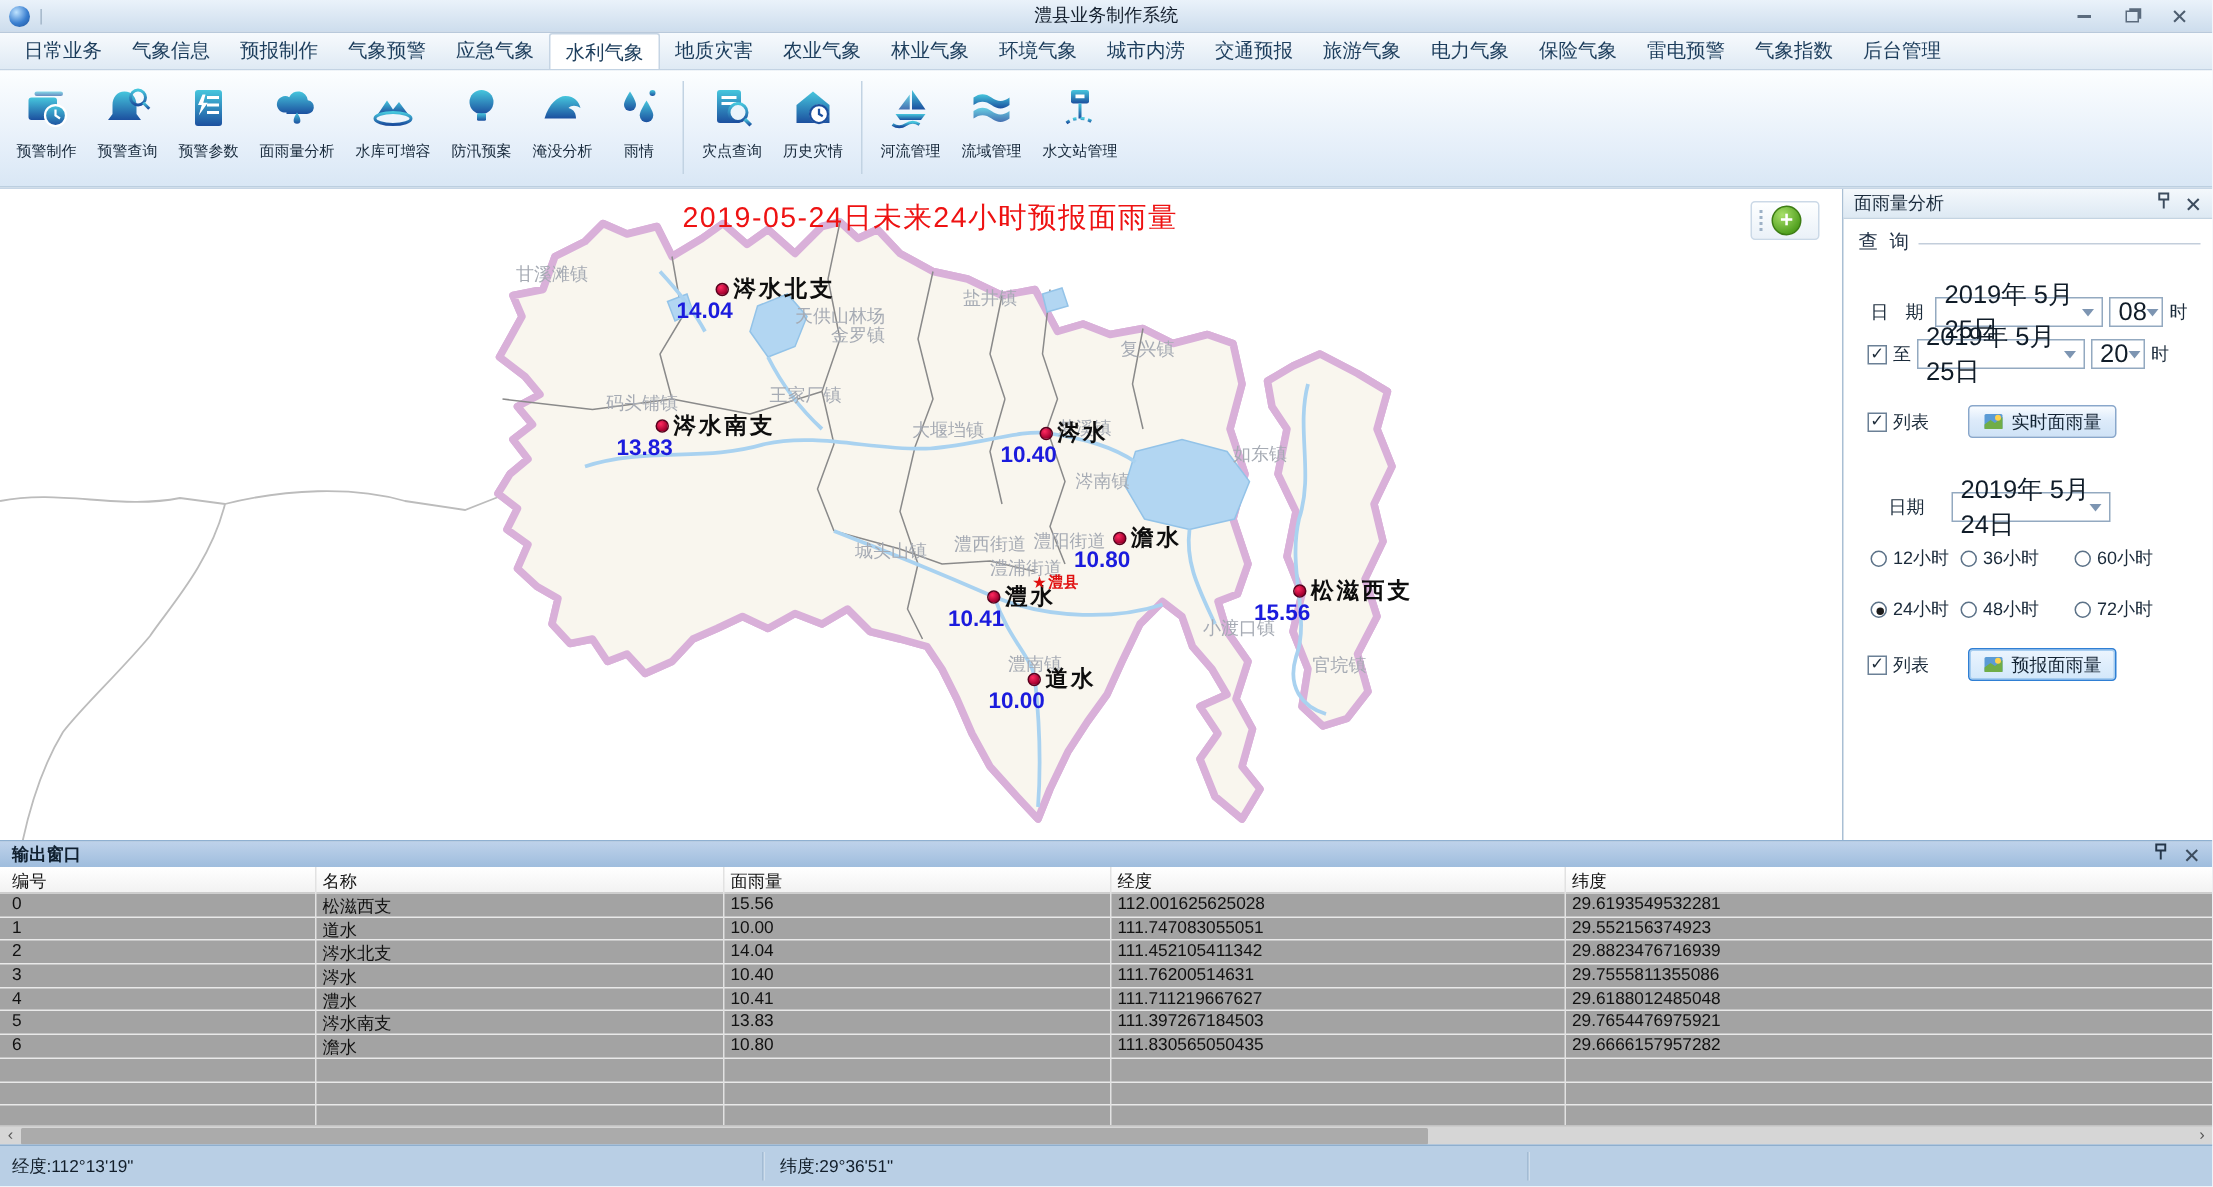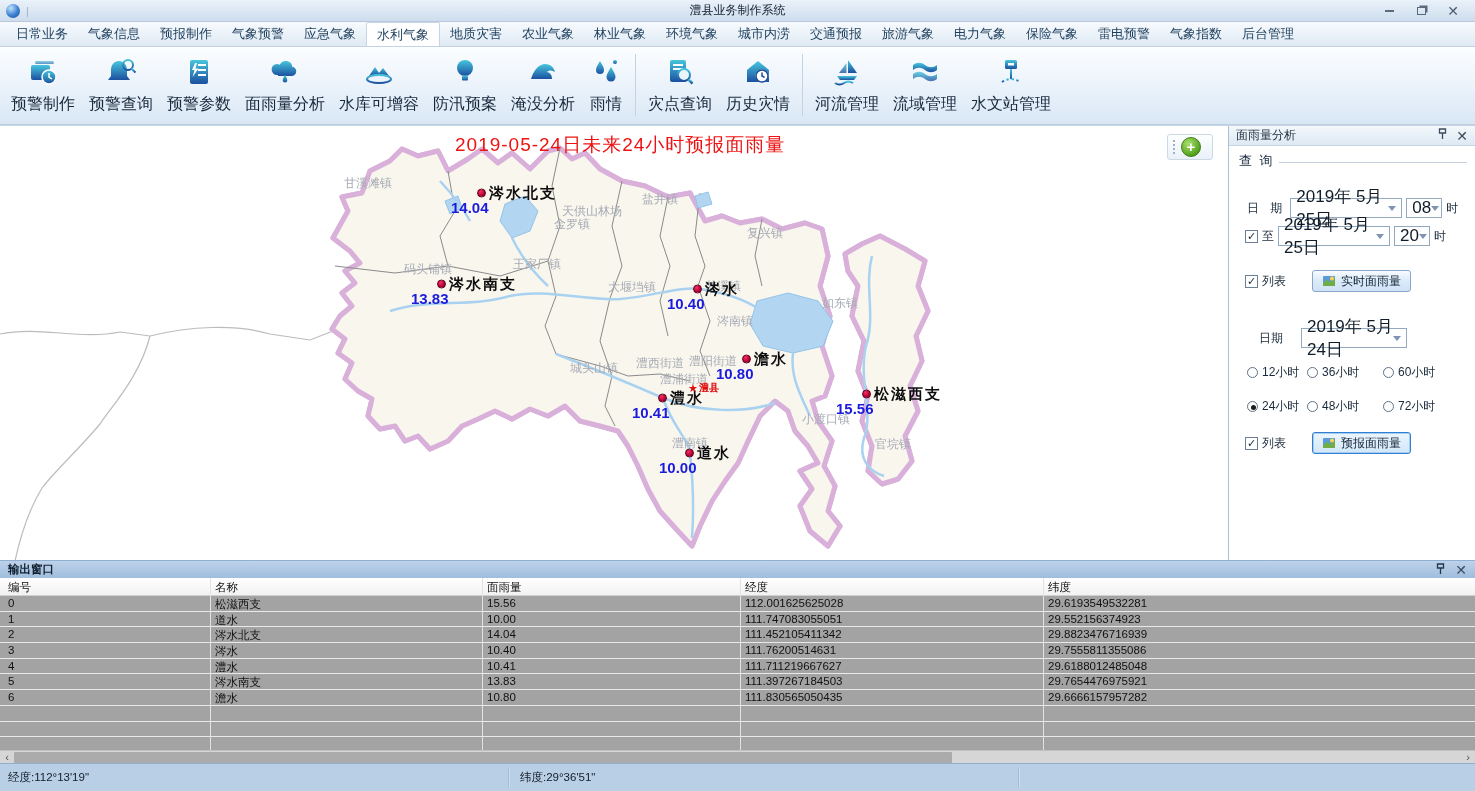--- a/index.html
+++ b/index.html
@@ -27,21 +27,21 @@
   .mitem{padding:0 10px;font-size:13px;color:#1c3d5c;display:flex;align-items:center;white-space:nowrap;}
   .mitem.active{background:#fff;border:1px solid #c6d5e4;border-bottom:none;border-radius:2px 2px 0 0;}
 
   
   .toolbar{position:absolute;top:47px;left:0;width:100%;height:78px;
     background:linear-gradient(#fcfeff,#e4eef9 70%,#d9e7f5);border-bottom:1px solid #bccfe0;
     display:flex;align-items:flex-start;padding:7px 2px 0 4px;}
   .titem{display:flex;flex-direction:column;align-items:center;padding:1px 7px;cursor:default;}
   .ticon{width:34px;height:34px;display:flex;align-items:center;justify-content:center;}
   .ticon svg{width:32px;height:32px;}
-  .tlabel{font-size:16px;color:#16283a;margin-top:5px;white-space:nowrap;}
+  .tlabel{font-size:10px;color:#16283a;margin-top:5px;white-space:nowrap;}
   .tsep{width:1px;align-self:stretch;background:#c2d3e3;margin:0 5px 8px 5px;}
 
   
   .main{position:absolute;top:125px;left:0;width:1475px;height:435px;display:flex;border-top:1px solid #c6d6e6;}
   .map{position:relative;width:1228px;height:435px;background:#fff;overflow:hidden;}
   .mapsvg{position:absolute;left:0;top:0;}
   .map-title{position:absolute;left:455px;top:6px;font-size:19px;letter-spacing:1px;color:#ee1212;white-space:nowrap;font-weight:500;}
   .town{position:absolute;transform:translate(-50%,-50%);font-size:12px;color:#a6abb4;white-space:nowrap;}
   .st{position:absolute;display:flex;align-items:center;gap:3px;transform:translate(0,-50%);}
   .dot{width:9px;height:9px;border-radius:50%;border:1px solid #58001d;
@@ -346,21 +346,21 @@
           <path d="M872,130 C864,160 876,190 866,220 C858,255 874,285 864,312 C858,332 868,345 884,350"></path>
           <path d="M793,227 C790,250 800,268 810,290"></path>
           <path d="M440,55 C452,68 462,80 470,95"></path>
           <path d="M512,112 C522,132 535,148 548,160"></path>
         </g>
       </svg>
       <div class="map-title">2019-05-24日未来24小时预报面雨量</div>
       <div>
           <div class="town" style="left: 368px; top: 57px;">甘溪滩镇</div>
           <div class="town" style="left: 660px; top: 73px;">盐井镇</div>
-          <div class="town" style="left: 592px; top: 85px; font-family: Liberation Serif, serif;">天供山林场</div>
+          <div class="town" style="left: 560px; top: 85px; font-family: Liberation Serif, serif;">天供山林场</div>
           <div class="town" style="left: 572px; top: 98px;">金罗镇</div>
           <div class="town" style="left: 765px; top: 107px;">复兴镇</div>
           <div class="town" style="left: 428px; top: 143px;">码头铺镇</div>
           <div class="town" style="left: 537px; top: 138px;">王家厂镇</div>
           <div class="town" style="left: 632px; top: 161px;">大堰垱镇</div>
           <div class="town" style="left: 723px; top: 142px; margin-top: 18px;">梦溪镇</div>
           <div class="town" style="left: 735px; top: 195px;">涔南镇</div>
           <div class="town" style="left: 840px; top: 177px;">如东镇</div>
           <div class="town" style="left: 594px; top: 242px;">城头山镇</div>
           <div class="town" style="left: 660px; top: 237px;">澧西街道</div>

